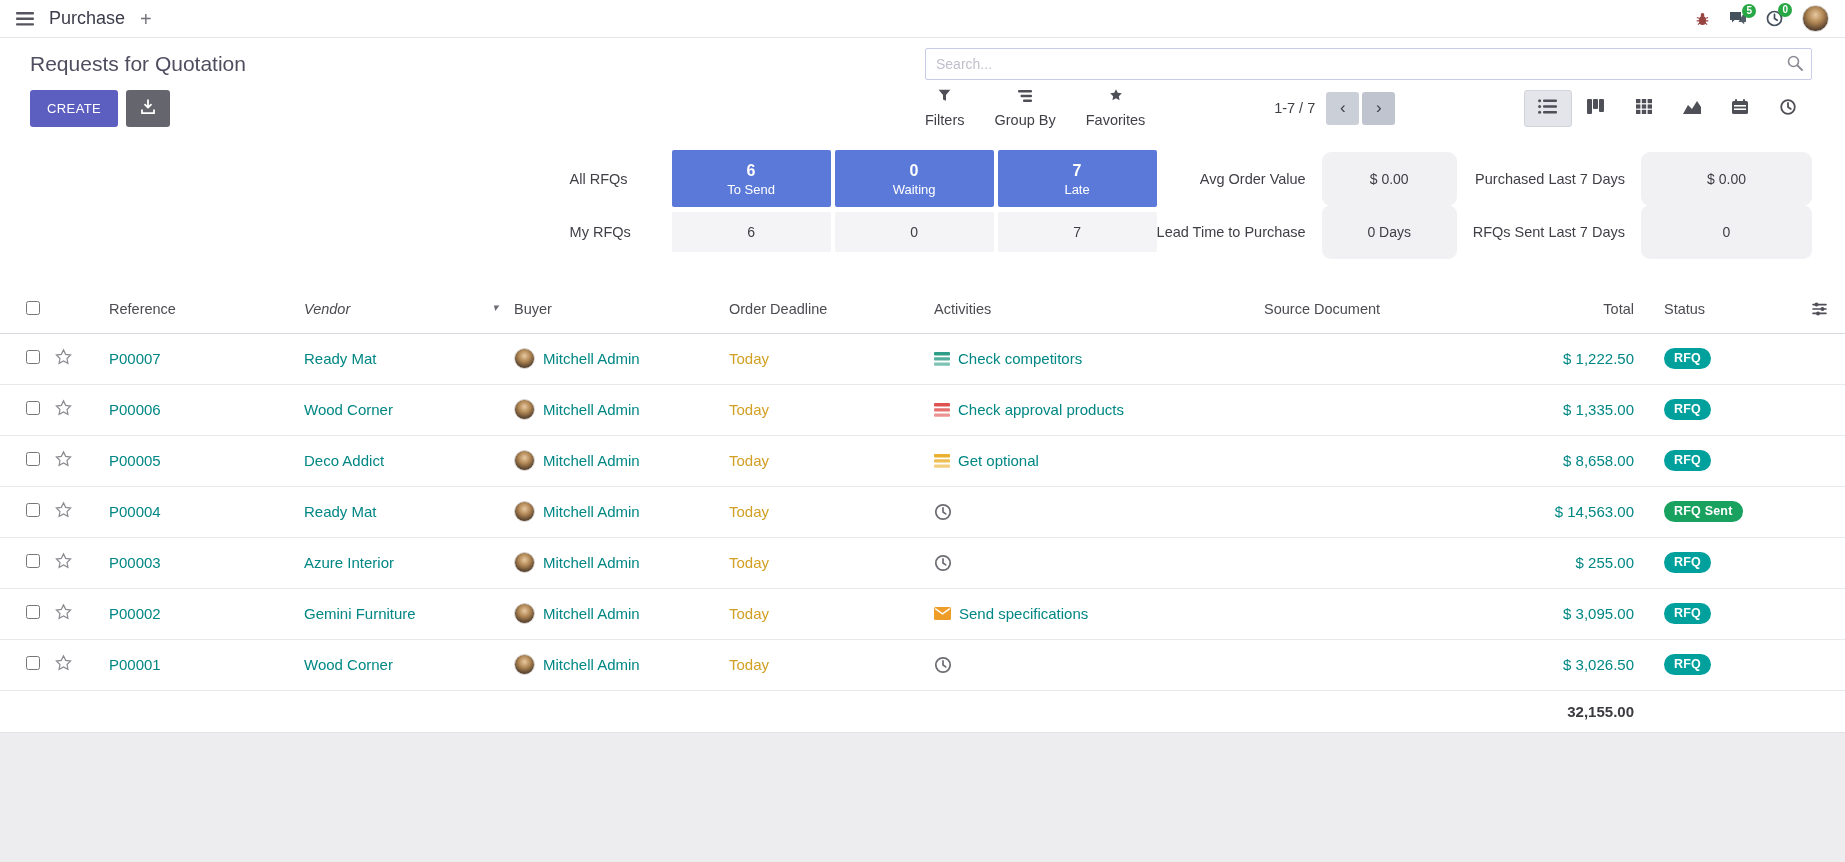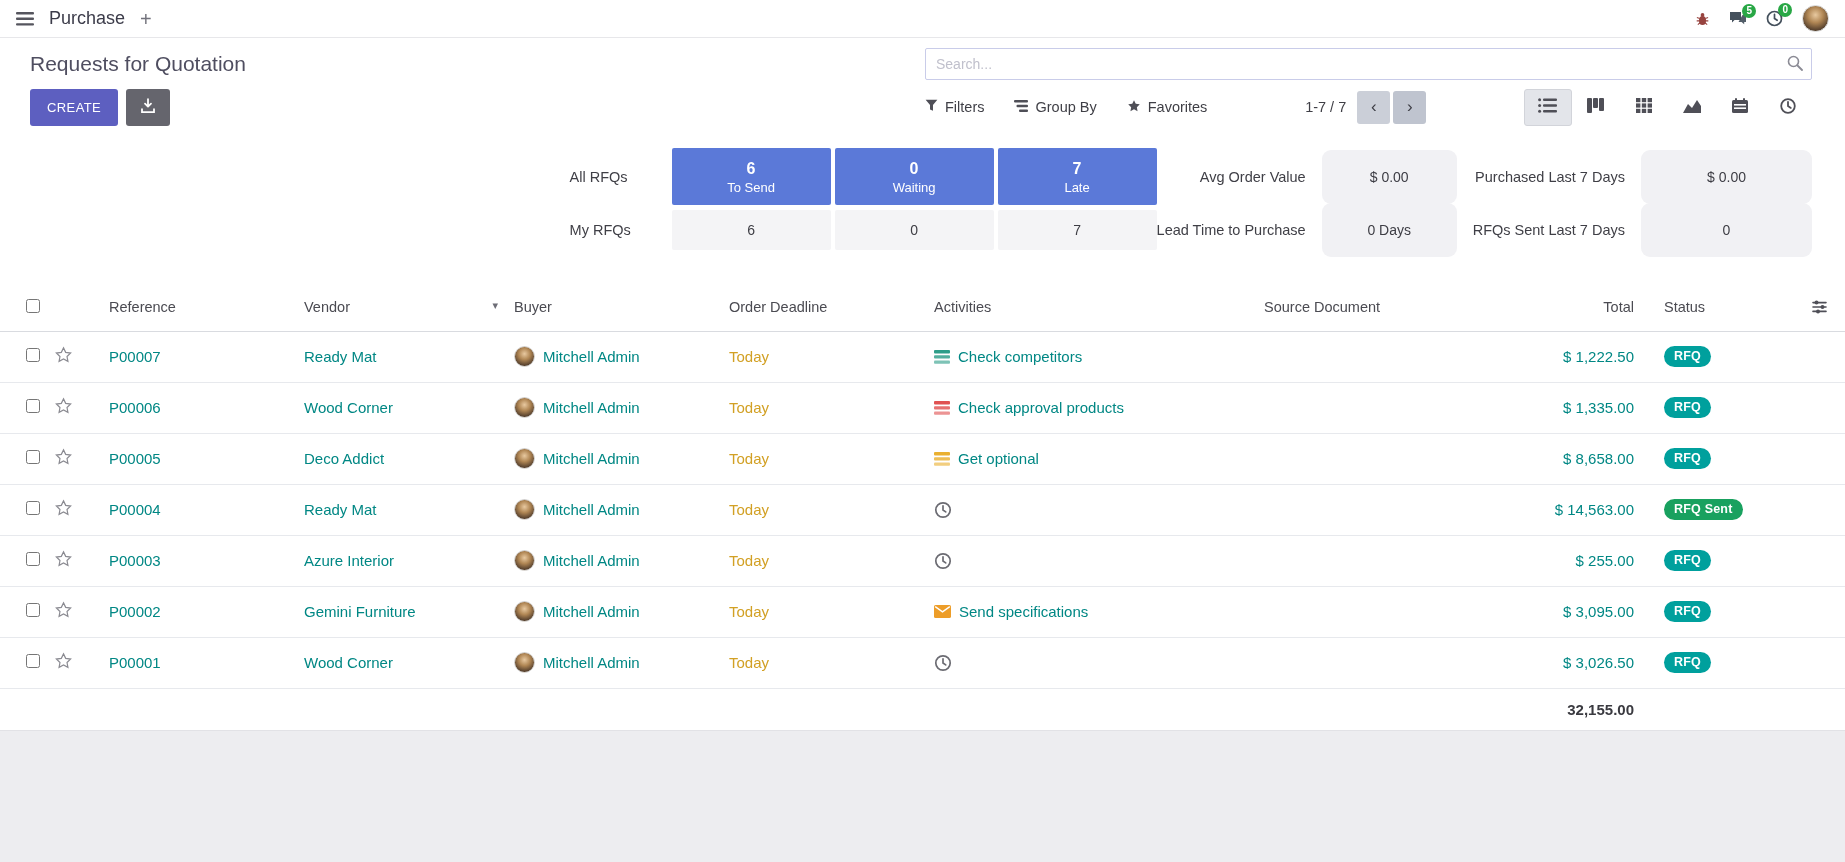--- a/index.html
+++ b/index.html
@@ -50,21 +50,21 @@
     height:37px; padding:0 17px; font-size:13px; font-weight:500; letter-spacing:.4px;
     cursor:pointer; font-family:"Liberation Sans",sans-serif;
   }
   .btn-export {
     background:#65656d; border:none; border-radius:3px; width:44px; height:37px;
     display:flex; align-items:center; justify-content:center; cursor:pointer;
   }
   .right-controls { width:887px; display:flex; align-items:center; justify-content:space-between; }
   .filter-group { display:flex; align-items:center; gap:30px; }
   .cp-btn { display:flex; align-items:center; gap:7px; background:none; border:none;
-    font-size:14.5px; color:#3f3f46; cursor:pointer; font-family:"Liberation Sans",sans-serif; }
+    font-size:14.5px; color:#3f3f46; cursor:pointer; font-family:"Liberation Sans",sans-serif;flex-direction:column; }
   .pager { display:flex; align-items:center; gap:11px; }
   .pager-text { font-size:14.5px; color:#3f3f46; }
   .pager-btn {
     width:33px; height:33px; border:none; border-radius:3px; background:#cbcfd8;
     font-size:17px; color:#3c3c44; cursor:pointer; display:flex; align-items:center; justify-content:center;
   }
   .pager-btn.next { background:#bfc4cf; }
   .switcher { display:flex; align-items:center; }
   .sw-btn {
     width:48px; height:37px; display:flex; align-items:center; justify-content:center;
@@ -102,21 +102,21 @@
   
   .rfq-table { width:1845px; border-collapse:collapse; margin-top:34px; table-layout:fixed; }
   .rfq-table th {
     height:47px; font-size:14.5px; font-weight:500; color:#4b4b52; text-align:left;
     border-bottom:1px solid #d9dbe0; padding:0 4px; cursor:pointer; background:#fff;
   }
   .rfq-table td { height:51px; font-size:15px; border-top:1px solid #e7e9ed; padding:0 4px; vertical-align:middle; background:#fff; }
   .rfq-table tbody tr:first-child td { border-top:none; }
   th.col-check, td.cell-check { padding-left:26px; }
   th.col-total, td.cell-total, td.cell-footer-total { text-align:right; padding-right:26px; }
-  th.col-vendor .vh { display:flex; align-items:flex-start; justify-content:space-between; padding-right:8px; }
+  th.col-vendor .vh { display:flex; align-items:flex-start; justify-content:space-between; padding-right:8px;font-style:italic; }
   .sort-caret { font-size:11px; color:#6d6d76; }
   input[type="checkbox"] { width:14px; height:14px; cursor:pointer; accent-color:var(--purple); }
   .star-btn { display:inline-flex; cursor:pointer; }
   .link { color:var(--teal); }
   .cell-buyer .wrap, .cell-activity .wrap { display:flex; align-items:center; gap:8px; }
   .avatar-sm {
     width:21px; height:21px; border-radius:50%; flex:0 0 21px;
     background: radial-gradient(circle at 50% 36%, #e8c9a0 0%, #b08654 38%, #5d4631 72%, #3a2d20 100%);
     border:1px solid #ddd;
   }

